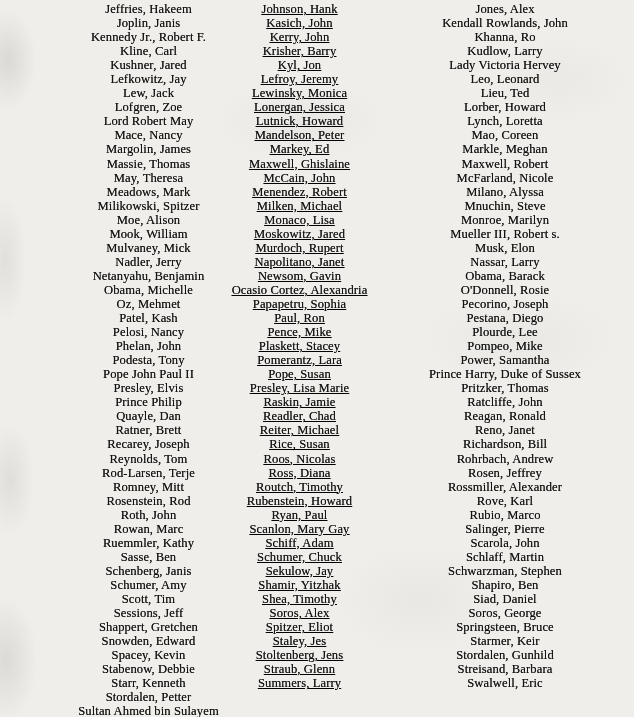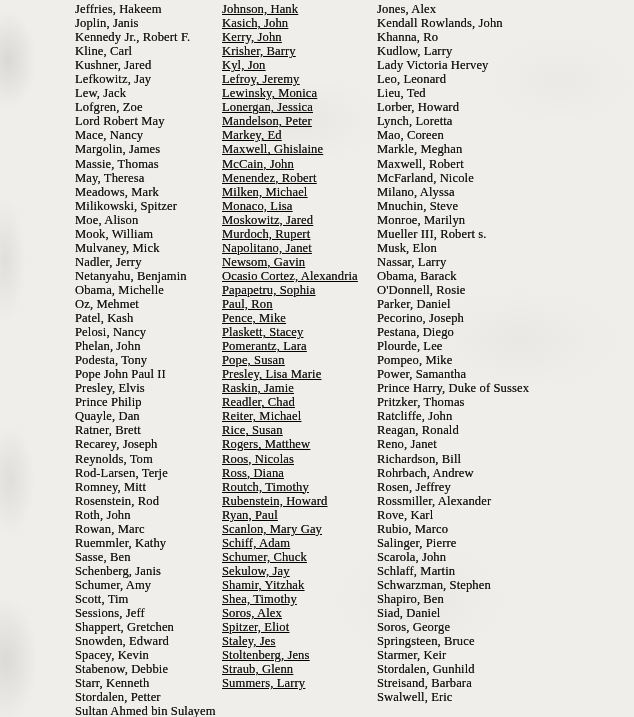--- a/index.html
+++ b/index.html
@@ -15,20 +15,21 @@
     
     background-image:
       radial-gradient(ellipse 40px 70px at 8px 60px,   rgba(160,160,158,0.28), rgba(160,160,158,0) 70%),
       radial-gradient(ellipse 30px 90px at 5px 260px,  rgba(170,170,168,0.22), rgba(170,170,168,0) 70%),
       radial-gradient(ellipse 35px 80px at 10px 480px, rgba(165,165,162,0.22), rgba(165,165,162,0) 70%),
       radial-gradient(ellipse 45px 90px at 6px 660px,  rgba(160,160,158,0.26), rgba(160,160,158,0) 70%),
       radial-gradient(ellipse 120px 60px at 300px 120px, rgba(200,200,196,0.18), rgba(200,200,196,0) 70%),
       radial-gradient(ellipse 140px 70px at 520px 340px, rgba(200,200,196,0.16), rgba(200,200,196,0) 70%),
       radial-gradient(ellipse 120px 80px at 420px 600px, rgba(198,198,194,0.16), rgba(198,198,194,0) 70%),
       radial-gradient(ellipse 100px 60px at 560px 80px,  rgba(205,205,200,0.15), rgba(205,205,200,0) 70%);
+    text-align: center;
   }
   .col {
     position: absolute;
     top: 2px;
     white-space: nowrap;
   }
   .col-1 { left: 75px;  width: 147px; }
   .col-2 { left: 222px; width: 155px; text-decoration: underline; }
   .col-3 { left: 377px; width: 256px; }
   .name-row {
@@ -100,20 +101,21 @@
     </div>
   <div class="col col-2">
       <div class="name-row">Johnson, Hank</div>
       <div class="name-row">Kasich, John</div>
       <div class="name-row">Kerry, John</div>
       <div class="name-row">Krisher, Barry</div>
       <div class="name-row">Kyl, Jon</div>
       <div class="name-row">Lefroy, Jeremy</div>
       <div class="name-row">Lewinsky, Monica</div>
       <div class="name-row">Lonergan, Jessica</div>
+      <div class="name-row">Lutnick, Howard</div>
       <div class="name-row">Mandelson, Peter</div>
       <div class="name-row">Markey, Ed</div>
       <div class="name-row">Maxwell, Ghislaine</div>
       <div class="name-row">McCain, John</div>
       <div class="name-row">Menendez, Robert</div>
       <div class="name-row">Milken, Michael</div>
       <div class="name-row">Monaco, Lisa</div>
       <div class="name-row">Moskowitz, Jared</div>
       <div class="name-row">Murdoch, Rupert</div>
       <div class="name-row">Napolitano, Janet</div>
@@ -123,21 +125,20 @@
       <div class="name-row">Paul, Ron</div>
       <div class="name-row">Pence, Mike</div>
       <div class="name-row">Plaskett, Stacey</div>
       <div class="name-row">Pomerantz, Lara</div>
       <div class="name-row">Pope, Susan</div>
       <div class="name-row">Presley, Lisa Marie</div>
       <div class="name-row">Raskin, Jamie</div>
       <div class="name-row">Readler, Chad</div>
       <div class="name-row">Reiter, Michael</div>
       <div class="name-row">Rice, Susan</div>
-      <div class="name-row">Rogers, Matthew</div>
       <div class="name-row">Roos, Nicolas</div>
       <div class="name-row">Ross, Diana</div>
       <div class="name-row">Routch, Timothy</div>
       <div class="name-row">Rubenstein, Howard</div>
       <div class="name-row">Ryan, Paul</div>
       <div class="name-row">Scanlon, Mary Gay</div>
       <div class="name-row">Schiff, Adam</div>
       <div class="name-row">Schumer, Chuck</div>
       <div class="name-row">Sekulow, Jay</div>
       <div class="name-row">Shamir, Yitzhak</div>
@@ -164,21 +165,20 @@
       <div class="name-row">Maxwell, Robert</div>
       <div class="name-row">McFarland, Nicole</div>
       <div class="name-row">Milano, Alyssa</div>
       <div class="name-row">Mnuchin, Steve</div>
       <div class="name-row">Monroe, Marilyn</div>
       <div class="name-row">Mueller III, Robert s.</div>
       <div class="name-row">Musk, Elon</div>
       <div class="name-row">Nassar, Larry</div>
       <div class="name-row">Obama, Barack</div>
       <div class="name-row">O'Donnell, Rosie</div>
-      <div class="name-row">Parker, Daniel</div>
       <div class="name-row">Pecorino, Joseph</div>
       <div class="name-row">Pestana, Diego</div>
       <div class="name-row">Plourde, Lee</div>
       <div class="name-row">Pompeo, Mike</div>
       <div class="name-row">Power, Samantha</div>
       <div class="name-row">Prince Harry, Duke of Sussex</div>
       <div class="name-row">Pritzker, Thomas</div>
       <div class="name-row">Ratcliffe, John</div>
       <div class="name-row">Reagan, Ronald</div>
       <div class="name-row">Reno, Janet</div>

